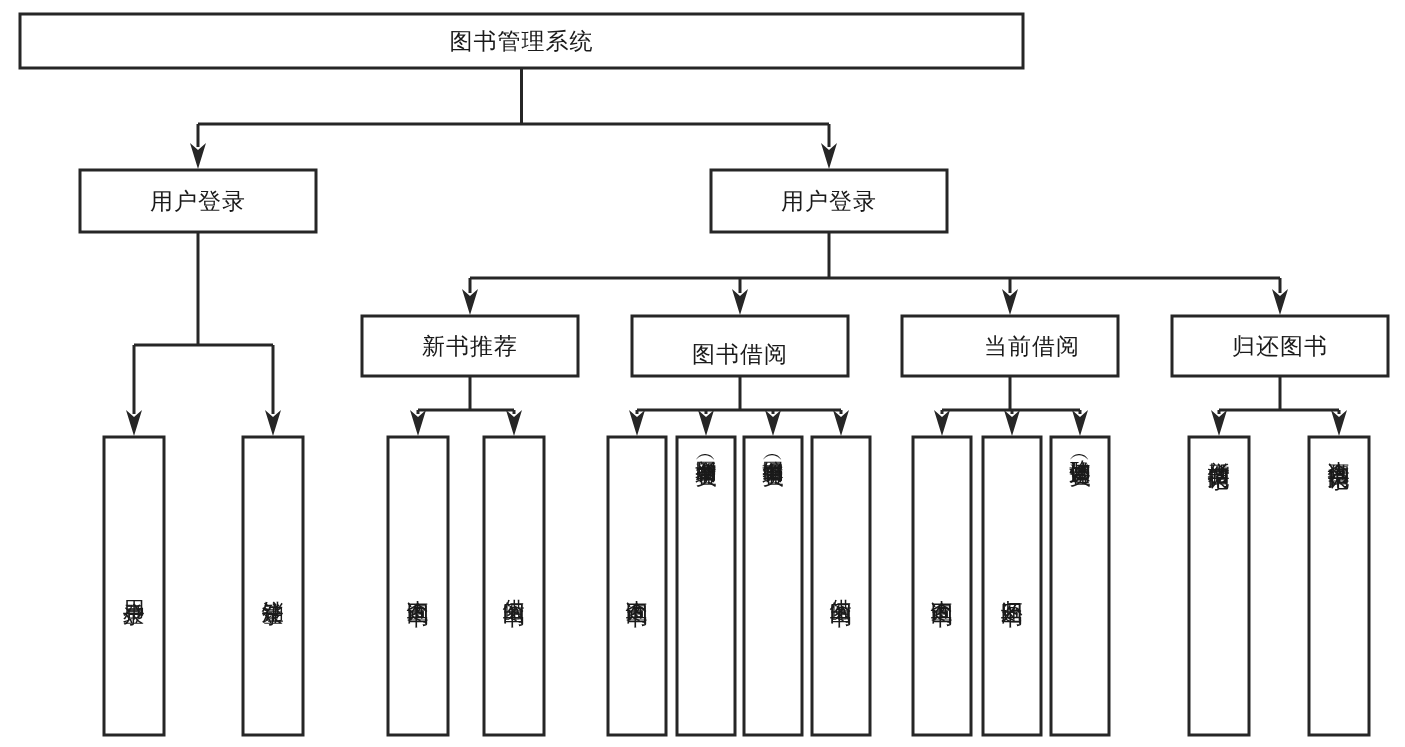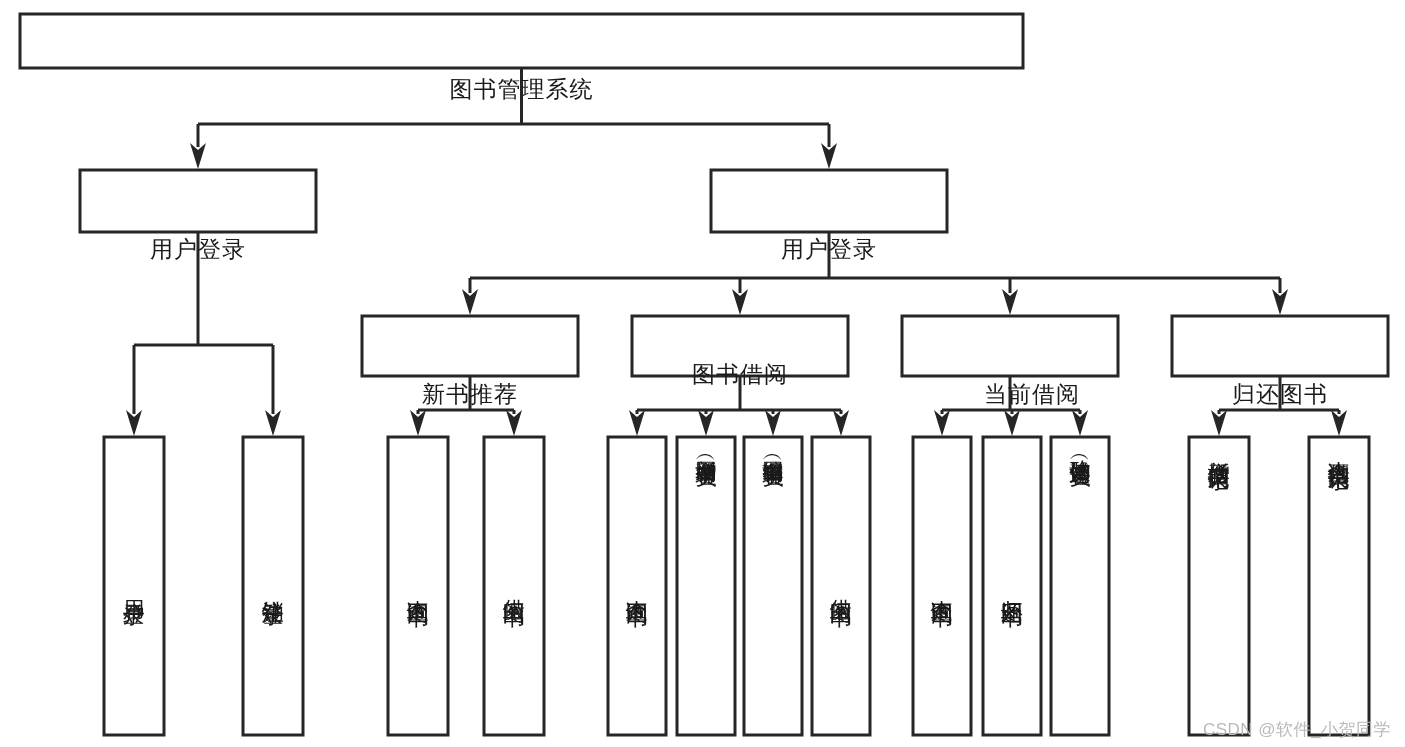--- a/index.html
+++ b/index.html
@@ -69,21 +69,20 @@
   .hbox-label {
     position: absolute;
     display: flex;
     align-items: center;
     justify-content: center;
     font-size: 23px;
     color: #1a1a1a;
     font-family: "Liberation Sans", sans-serif;
     letter-spacing: 1px;
     pointer-events: none;
-    margin-top: 48px;
   }
 </style>
 </head>
 <body>
 
 <div id="canvas">
 
   <svg class="diagram" viewBox="0 0 1405 747">
     <g id="edge-layer">
         <path class="connector" d="M 521.5 68 L 521.5 124"></path>
@@ -161,21 +160,21 @@
         <rect class="node-rect" x="1189" y="437" width="60" height="298"></rect>
         <rect class="node-rect" x="1309" y="437" width="60" height="298"></rect>
       </g>
   </svg>
 
   <div id="label-layer">
       <div class="hbox-label" style="left: 20px; top: 14px; width: 1003px; height: 54px;">图书管理系统</div>
       <div class="hbox-label" style="left: 80px; top: 170px; width: 236px; height: 62px;">用户登录</div>
       <div class="hbox-label" style="left: 711px; top: 170px; width: 236px; height: 62px;">用户登录</div>
       <div class="hbox-label" style="left: 362px; top: 316px; width: 216px; height: 60px; border-radius: 12px;">新书推荐</div>
-      <div class="hbox-label" style="left: 632px; top: 296px; width: 216px; height: 60px;">图书借阅</div>
+      <div class="hbox-label" style="left: 632px; top: 324px; width: 216px; height: 60px;">图书借阅</div>
       <div class="hbox-label" style="left: 902px; top: 316px; width: 260px; height: 60px;">当前借阅</div>
       <div class="hbox-label" style="left: 1172px; top: 316px; width: 216px; height: 60px;">归还图书</div>
       <div class="vbox-label" style="left: 104px; top: 443px; width: 60px; height: 286px; align-items: center;">
         <span class="vtext">用户登录</span>
       </div>
       <div class="vbox-label" style="left: 243px; top: 443px; width: 60px; height: 286px; align-items: center;">
         <span class="vtext">注销登录</span>
       </div>
       <div class="vbox-label" style="left: 388px; top: 443px; width: 60px; height: 286px; align-items: center;">
         <span class="vtext">查询图书</span>
@@ -205,14 +204,13 @@
         <span class="vtext" style="font-size: 21px; letter-spacing: 1px;">确认归还（管理员）</span>
       </div>
       <div class="vbox-label" style="left: 1189px; top: 443px; width: 60px; height: 286px;">
         <span class="vtext" style="font-size: 22px;">新增借阅记录</span>
       </div>
       <div class="vbox-label" style="left: 1309px; top: 443px; width: 60px; height: 286px;">
         <span class="vtext" style="font-size: 22px;">查询借阅记录</span>
       </div>
     </div>
 
-  <div class="watermark">CSDN @软件_小贺同学</div>
 </div>
 
 </body></html>

